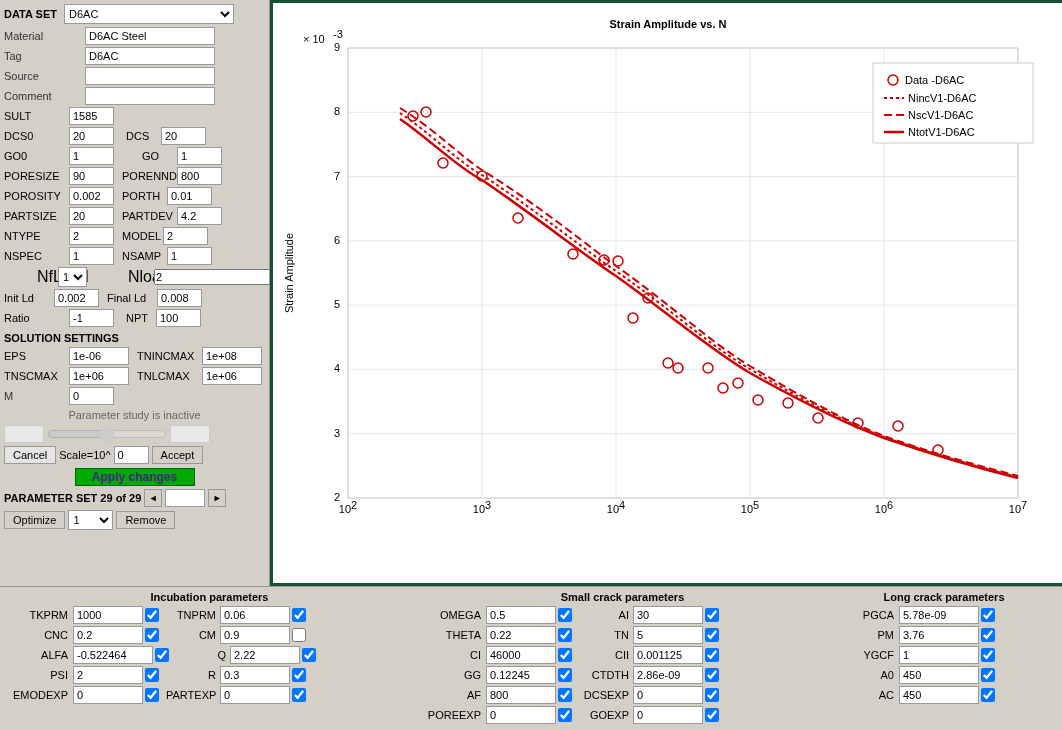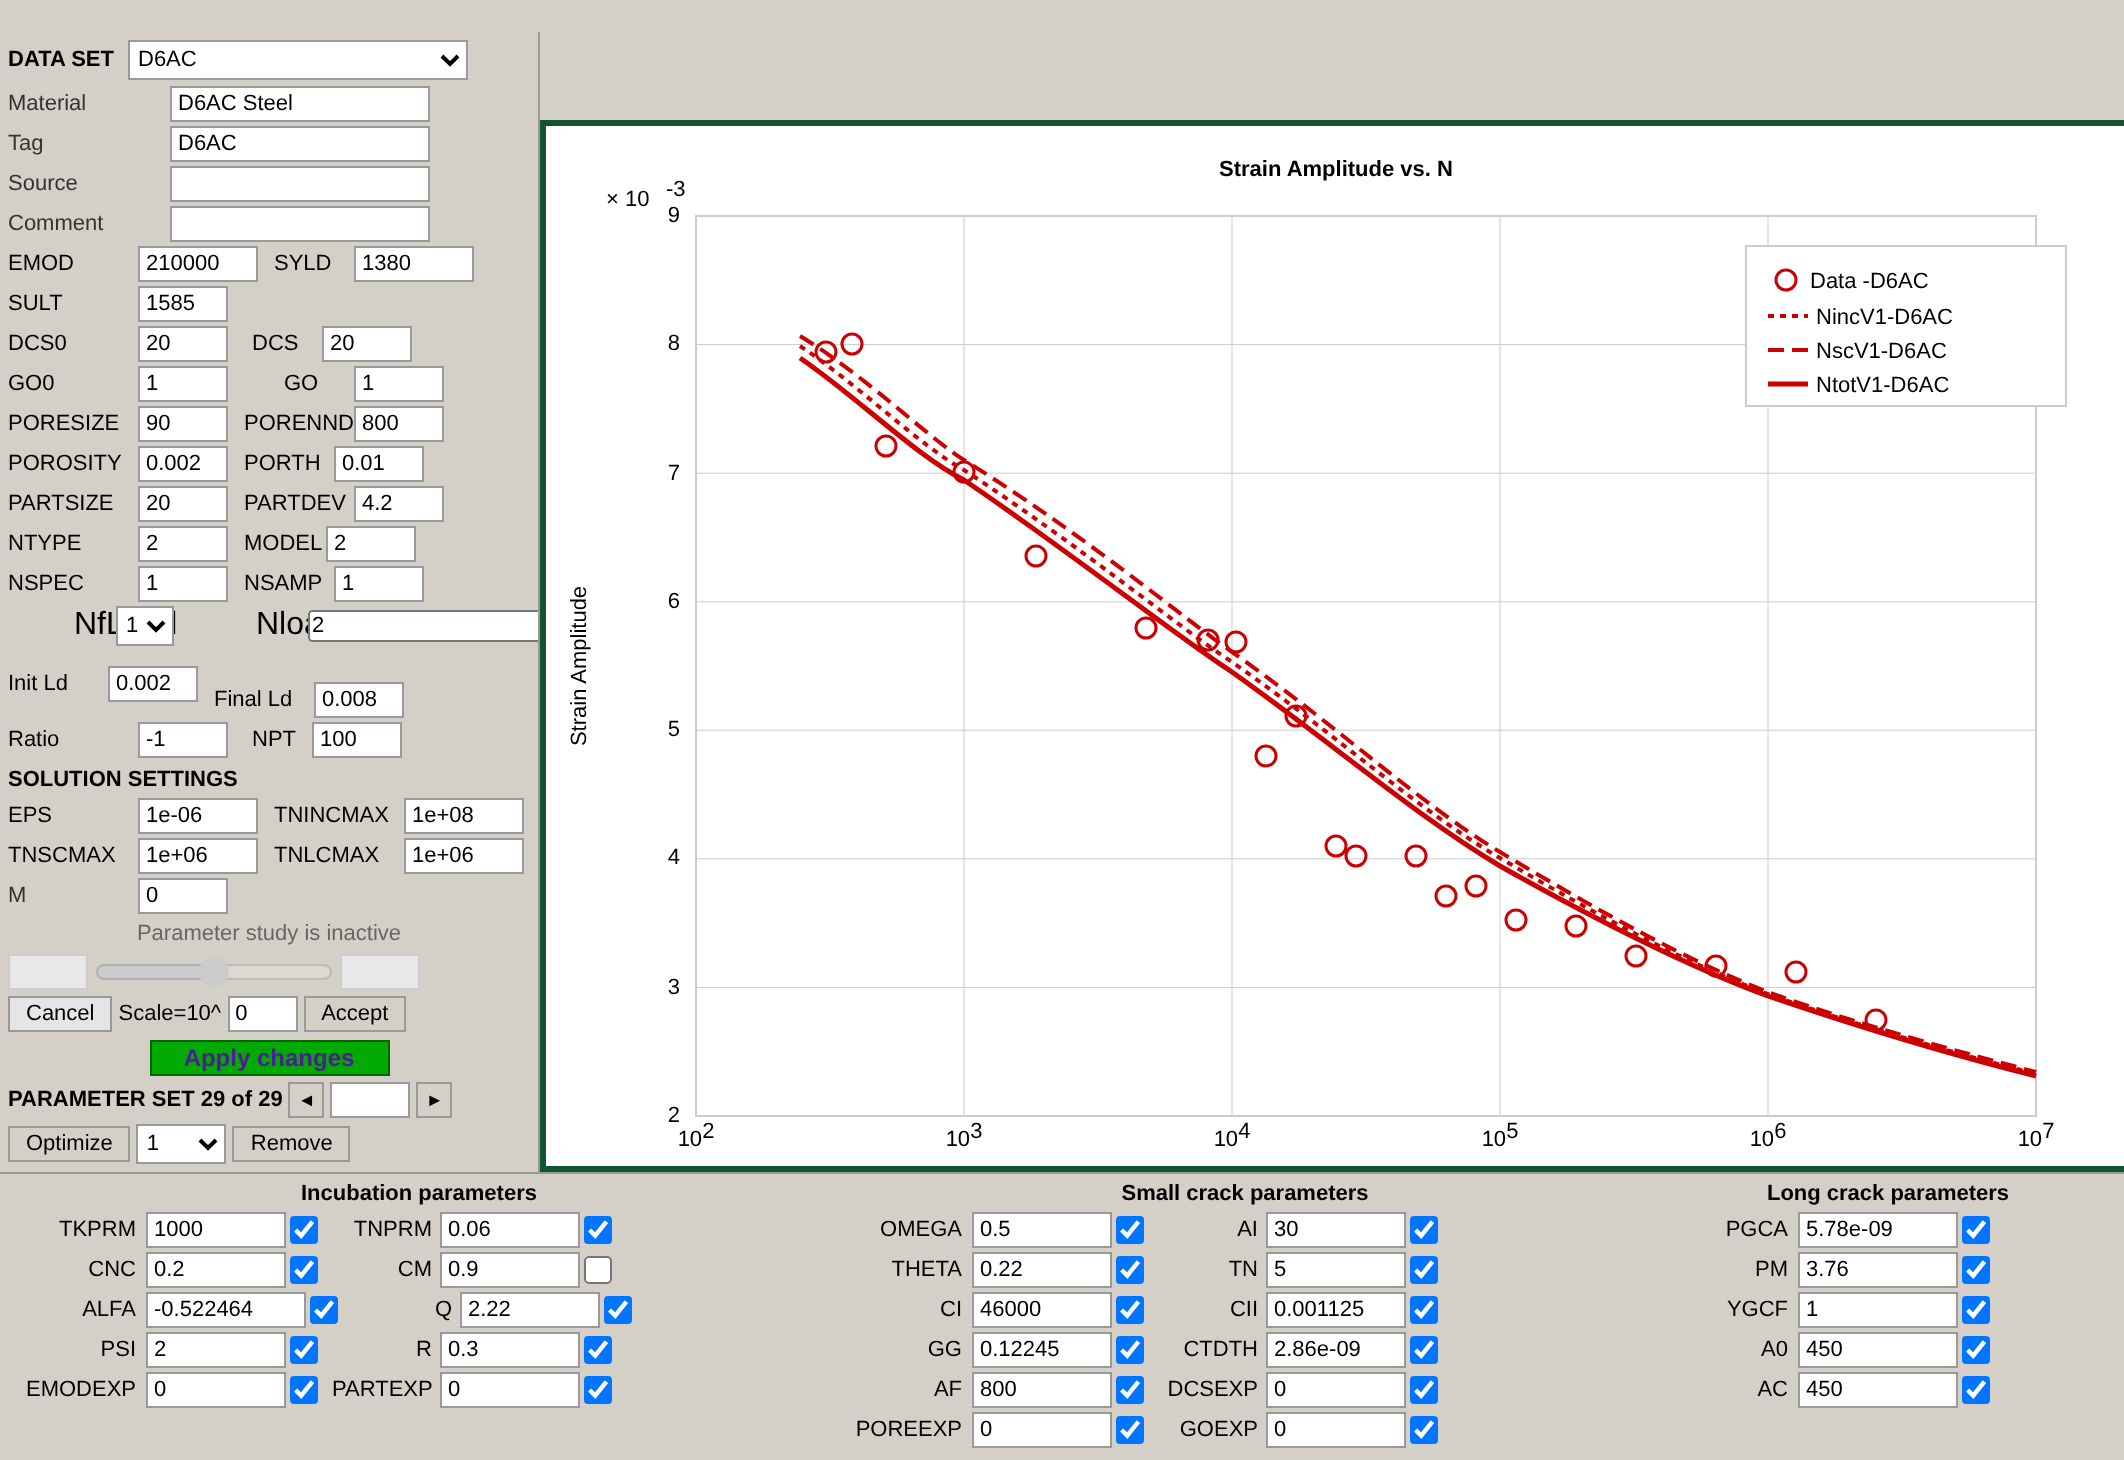--- a/index.html
+++ b/index.html
@@ -1,19 +1,19 @@
 <!DOCTYPE html>
 <html><head>
   <meta charset="utf-8">
   <style>
     * { box-sizing: border-box; margin: 0; padding: 0; font-family: Arial, sans-serif; font-size: 11px; }
     body { background: #d4d0c8; width: 1062px; height: 730px; overflow: hidden; }
     
     .main-container { display: flex; flex-direction: column; height: 730px; }
-    .top-section { display: flex; flex: 1; align-items: flex-end; }
+    .top-section { display: flex; flex: 1; }
     
     
     .left-panel { width: 270px; background: #d4d0c8; border-right: 1px solid #999; padding: 4px; overflow-y: auto; flex-shrink: 0; }
     
     .dataset-row { display: flex; align-items: center; margin-bottom: 3px; }
     .dataset-row label { width: 60px; font-weight: bold; font-size: 11px; }
     .dataset-select { width: 170px; height: 20px; border: 1px solid #999; background: white; }
     
     .field-row { display: flex; align-items: center; margin-bottom: 2px; }
     .field-row .label { width: 65px; font-size: 11px; color: #333; }
@@ -101,30 +101,20 @@
       </div>
       <div class="field-row">
         <span class="label">Source</span>
         <input class="value wide" type="text" value="" style="">
       </div>
       <div class="field-row">
         <span class="label">Comment</span>
         <input class="value wide" type="text" value="" style="">
       </div>
 
-      <div class="two-col">
-        <div class="col">
-          <span class="label">EMOD</span>
-          <input class="value medium" type="text" value="210000" style="">
-        </div>
-        <div class="col" style="margin-left:4px;">
-          <span class="label" style="width:40px;">SYLD</span>
-          <input class="value medium" type="text" value="1380" style="">
-        </div>
-      </div>
 
       <div class="two-col">
         <div class="col">
           <span class="label">SULT</span>
           <input class="value small" type="text" value="1585" style="">
         </div>
       </div>
 
       <div class="two-col">
         <div class="col">
@@ -210,21 +200,21 @@
         </select>
         <span class="label" style="width:55px; margin-left:4px;">Nloadef</span>
         <input class="value small" type="text" value="2" style="">
       </div>
 
       <div class="two-col">
         <div class="col">
           <span class="label" style="width:50px;">Init Ld</span>
           <input class="value small" type="text" value="0.002" style="">
         </div>
-        <div class="col" style="margin-left:4px;margin-top:16px;">
+        <div class="col" style="margin-left:4px;">
           <span class="label" style="width:50px;">Final Ld</span>
           <input class="value small" type="text" value="0.008" style="">
         </div>
       </div>
 
       <div class="two-col">
         <div class="col">
           <span class="label">Ratio</span>
           <input class="value small" type="text" value="-1" style="">
         </div>

